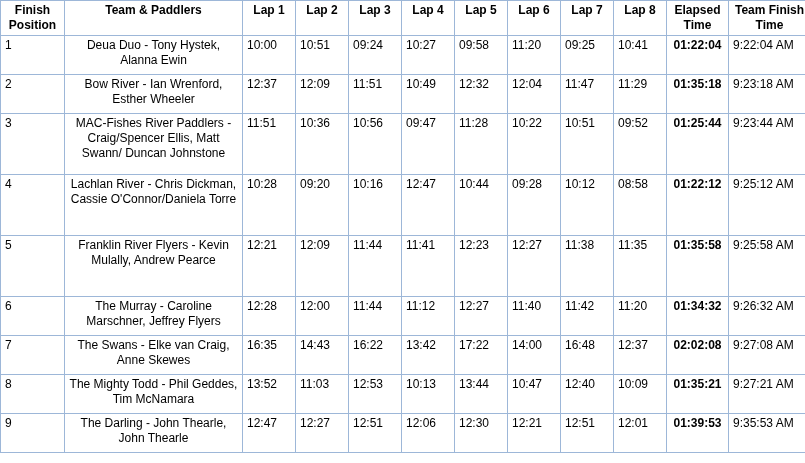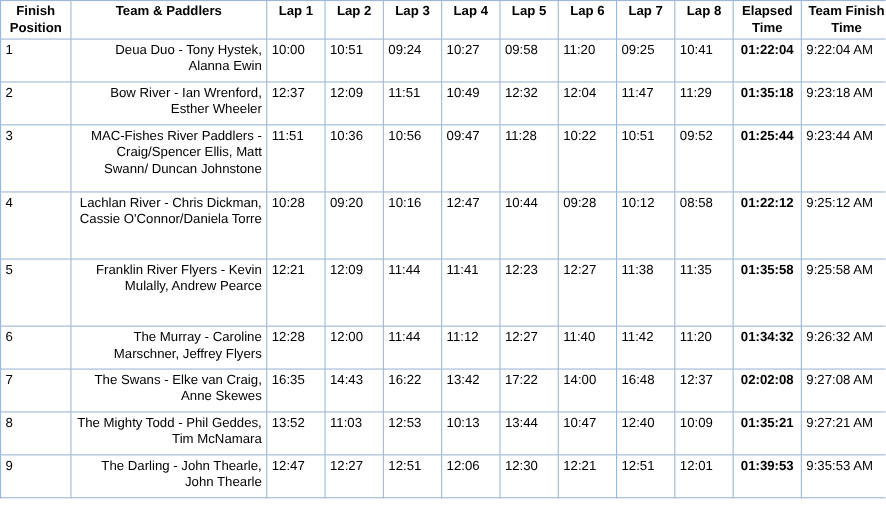--- a/index.html
+++ b/index.html
@@ -39,21 +39,21 @@
   thead th.rt {
     text-align: center;
   }
   col.c-pos { width: 64px; }
   col.c-team { width: 178px; }
   col.c-lap { width: 53px; }
   col.c-elapsed { width: 62px; }
   col.c-finish { width: 82px; }
 
   td.pos { text-align: left; }
-  td.team { text-align: right; }
+  td.team { text-align: center; }
   td.lap { text-align: left; }
   td.elapsed { text-align: center; font-weight: bold; }
   td.finish { text-align: left; }
 
   tr.r1 td { height: 34px; }
   tr.r2 td { height: 34px; }
   tr.r3 td { height: 56px; }
   tr.r4 td { height: 56px; }
   tr.r5 td { height: 56px; }
   tr.r6 td { height: 34px; }

